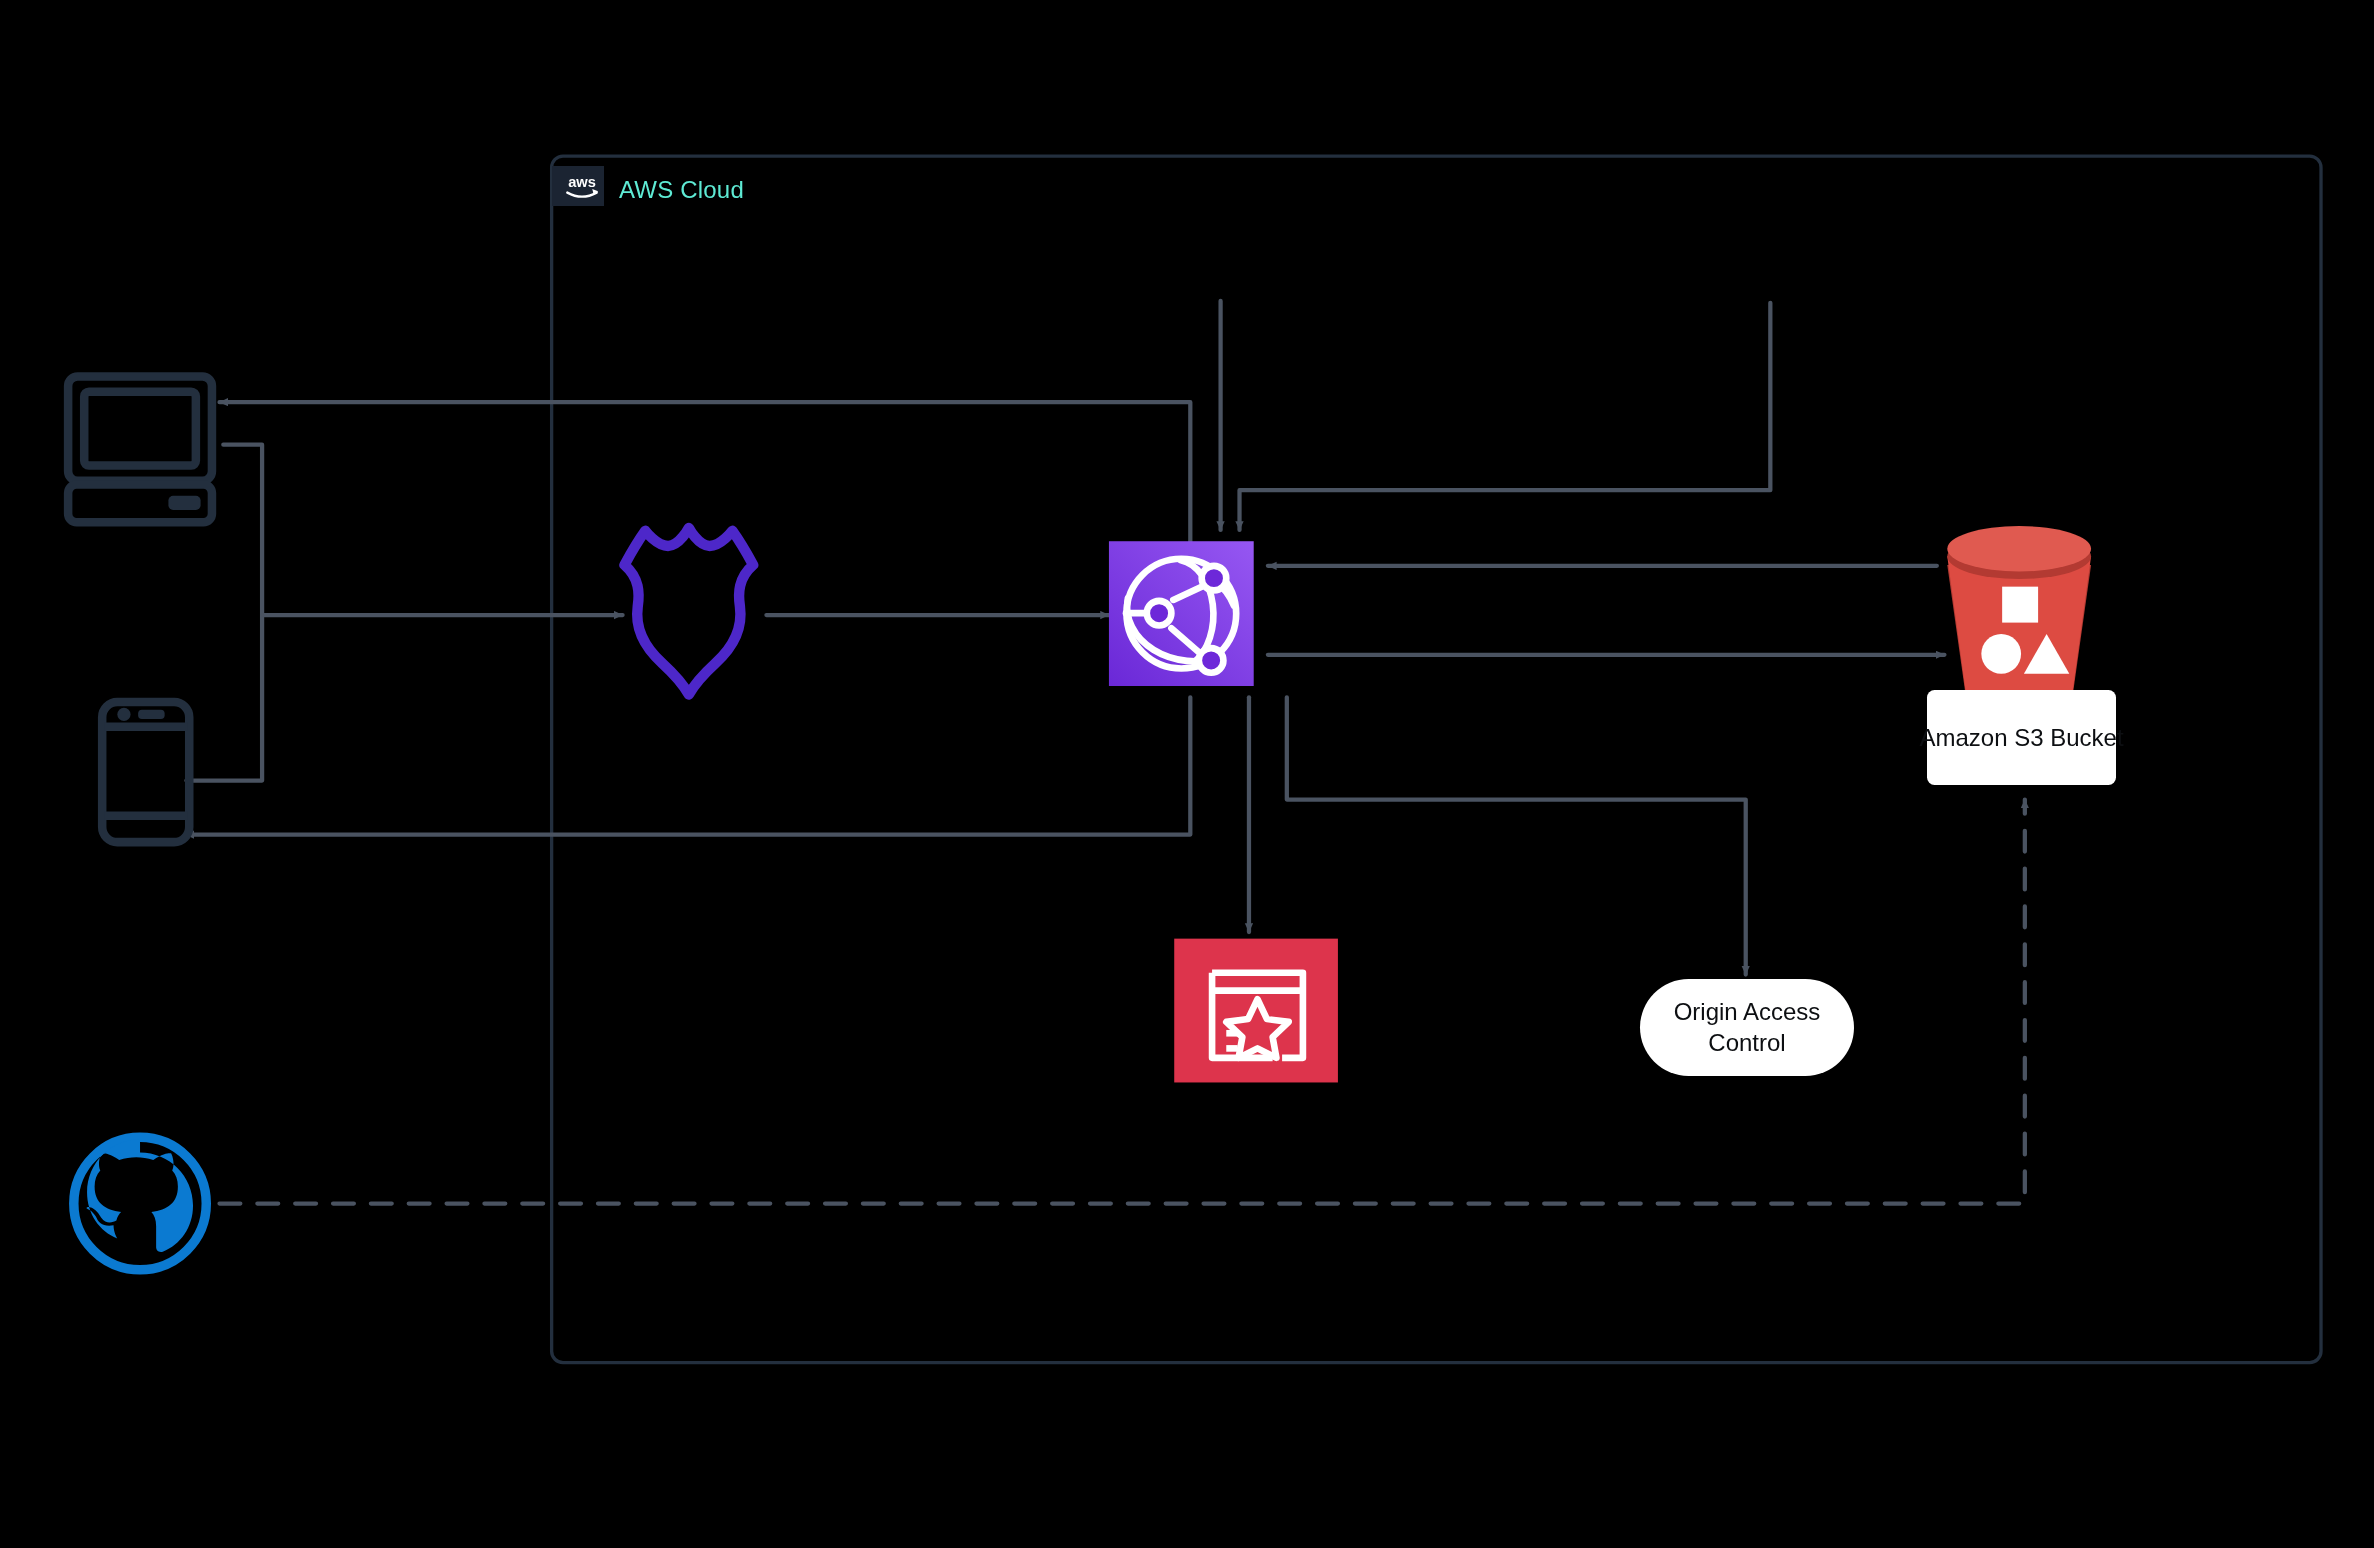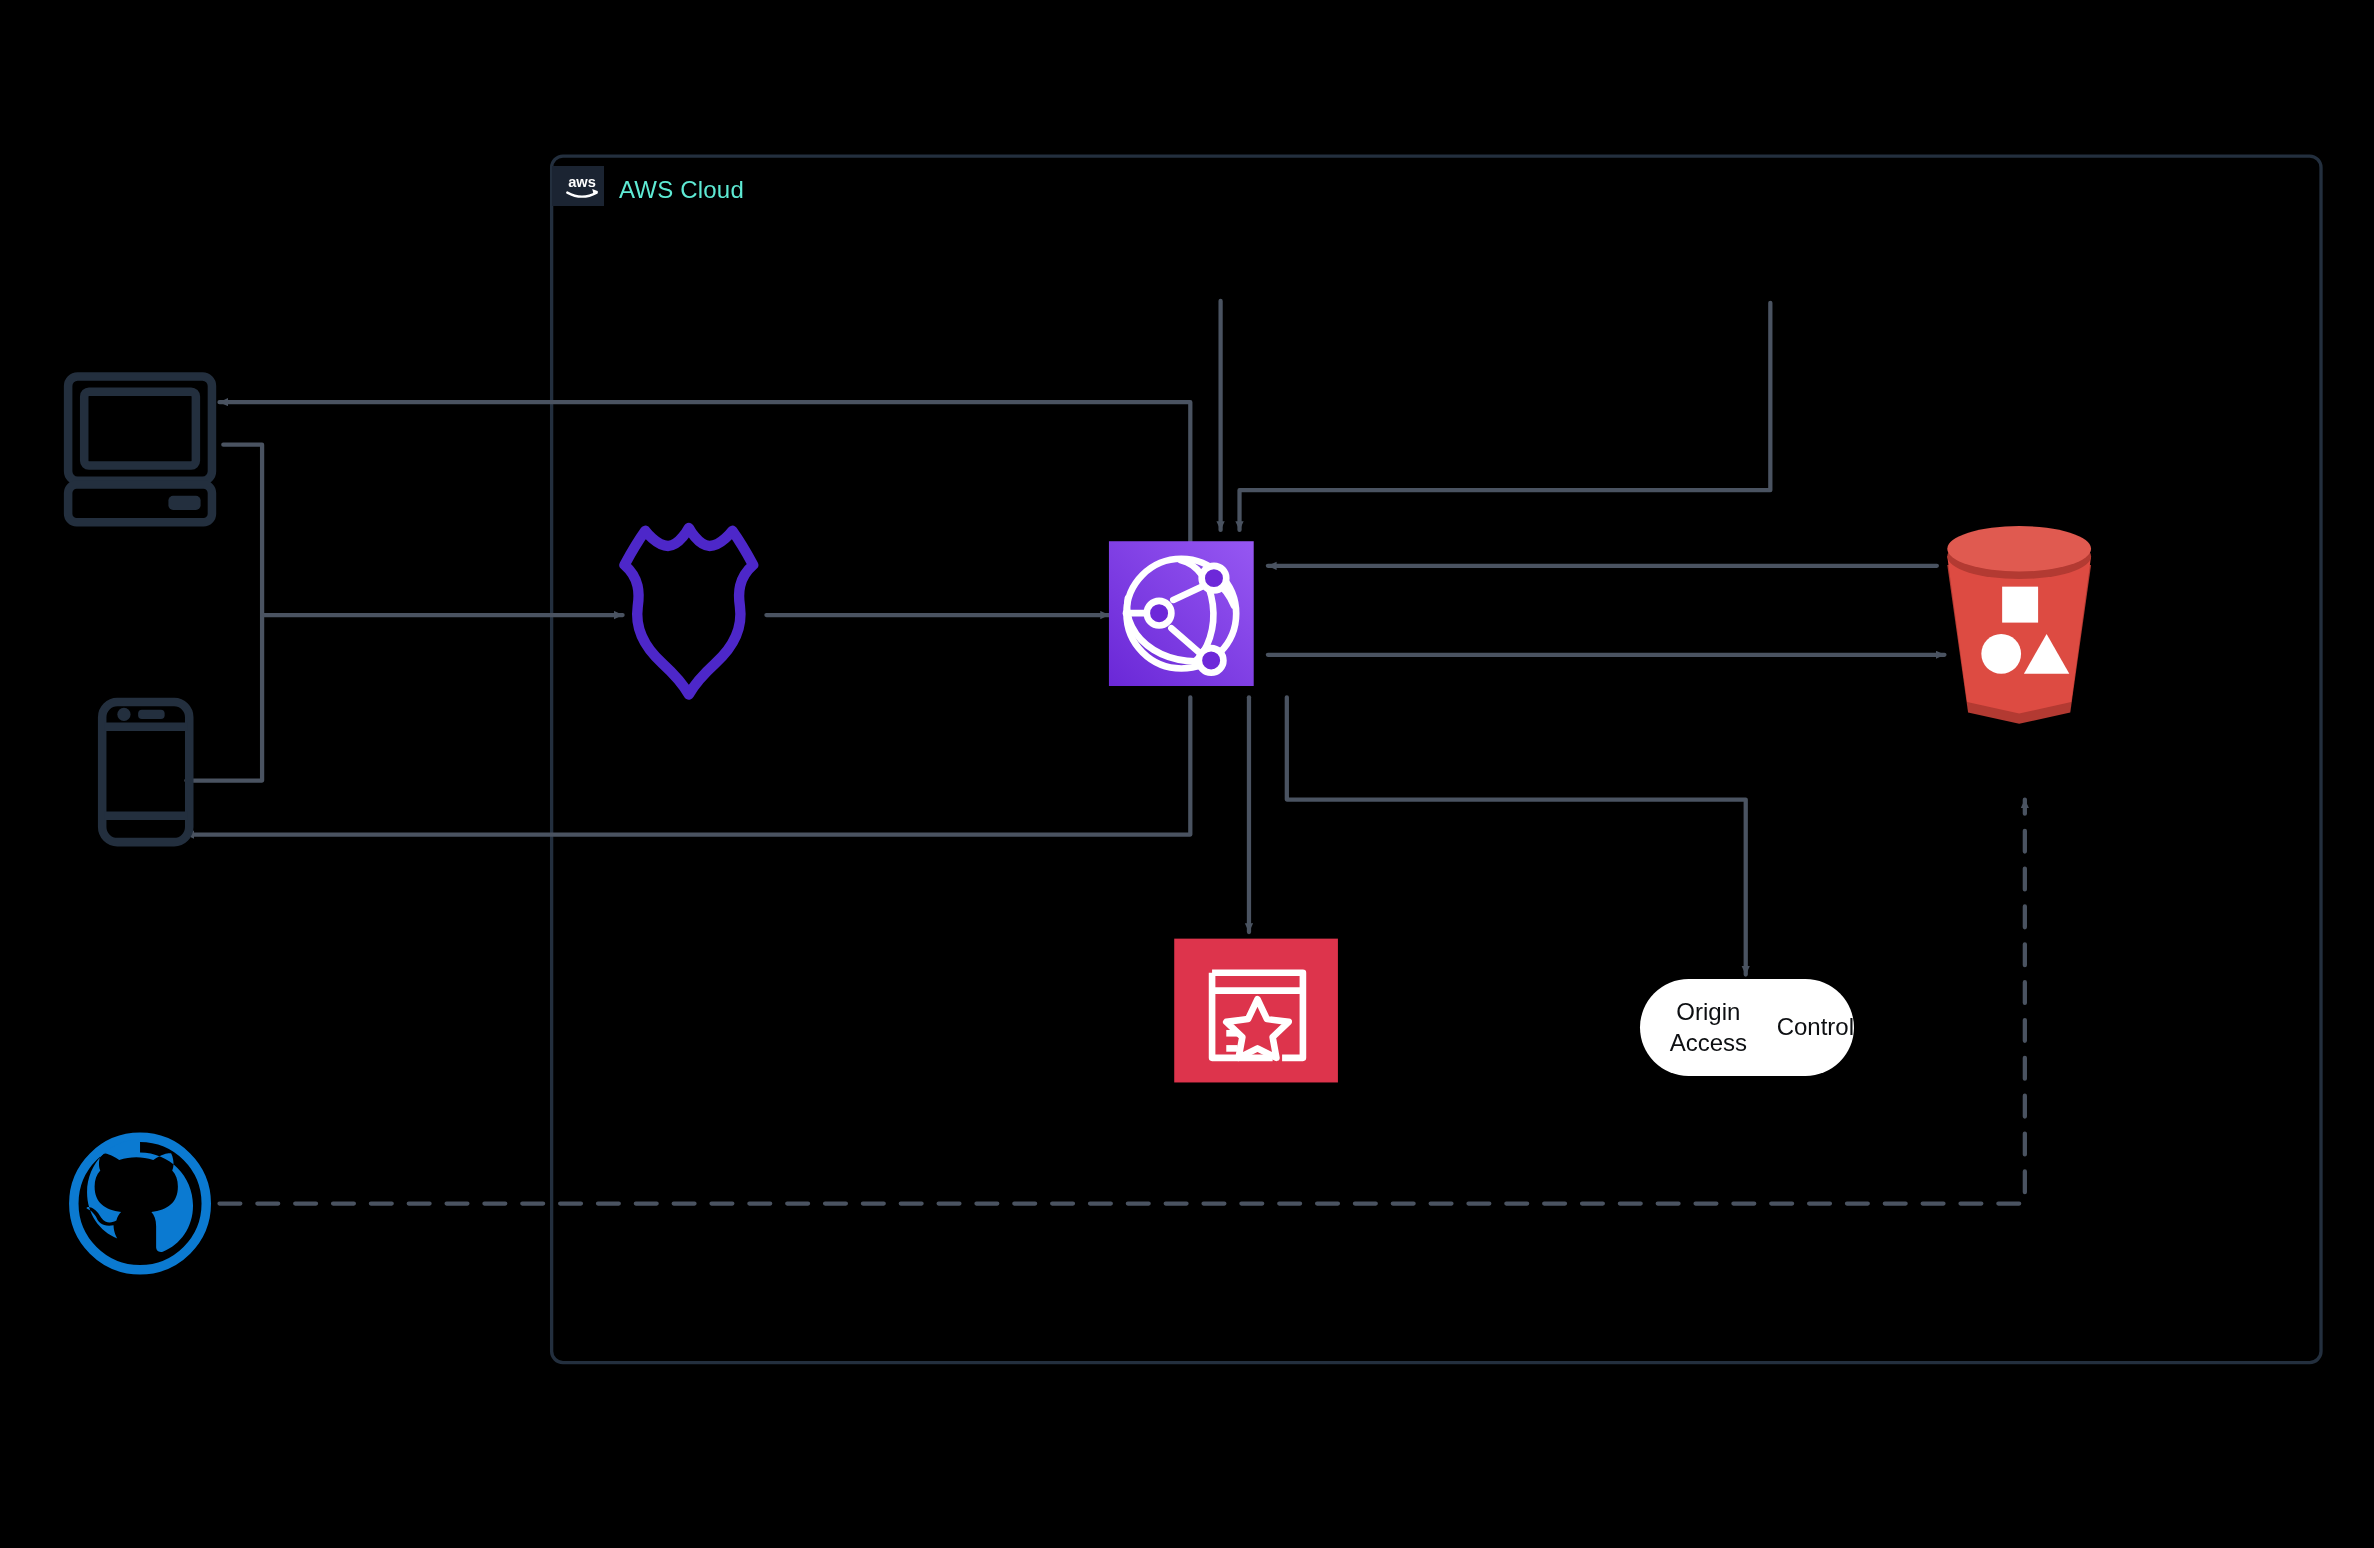--- a/index.html
+++ b/index.html
@@ -171,25 +171,28 @@
       <text x="30" y="22" font-family="Liberation Sans, sans-serif" font-size="20" font-weight="bold" fill="#ffffff" text-anchor="middle">aws</text>
       <path d="M10,29 q20,11 40,0" stroke="#ffffff" stroke-width="3.2" fill="none" stroke-linecap="round"></path>
       <path d="M44,24 L52,27 L46,32 z" fill="#ffffff"></path>
     </svg>
   </div>
 
   <div class="cloud-label" style="left:619px;top:176px;">AWS Cloud</div>
 
 
 
-  <div class="pill" style="left:1640px;top:979px;width:214px;height:97px;">
+  <div class="pill" style="left:1640px;top:979px;width:214px;height:97px;flex-direction:column;">
     <span>Origin Access</span>
     <span>Control</span>
   </div>
 
+  <div class="boxlbl" style="left:1927px;top:690px;width:189px;height:95px;">
+    <span>Amazon S3 Bucket</span>
+  </div>
 
   <div class="node-abs" style="left:62px;top:371px;width:157px;height:159px;"></div>
   <div class="node-abs" style="left:97px;top:697px;width:98px;height:151px;"></div>
   <div class="node-abs" style="left:70px;top:1134px;width:140px;height:140px;"></div>
   <div class="node-abs" style="left:620px;top:526px;width:151px;height:176px;"></div>
   <div class="node-abs" style="left:1109px;top:541px;width:145px;height:145px;"></div>
   <div class="node-abs" style="left:1174px;top:939px;width:164px;height:144px;"></div>
   <div class="node-abs" style="left:1945px;top:526px;width:151px;height:194px;"></div>
 
 </div>

